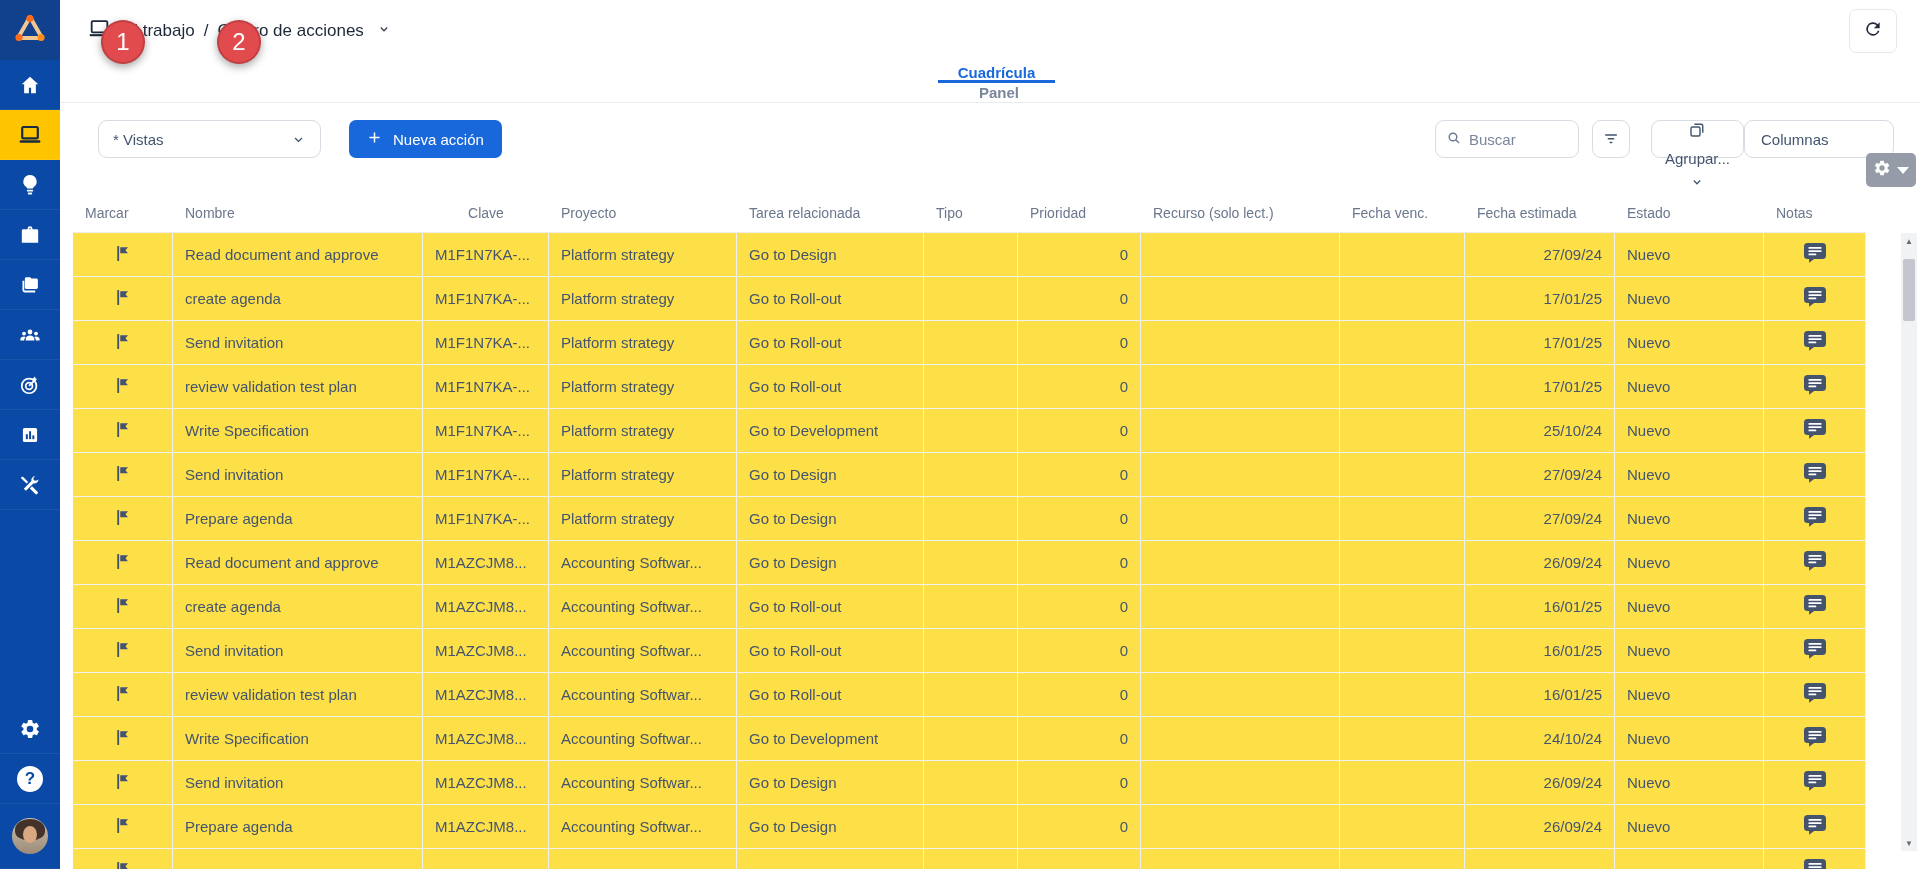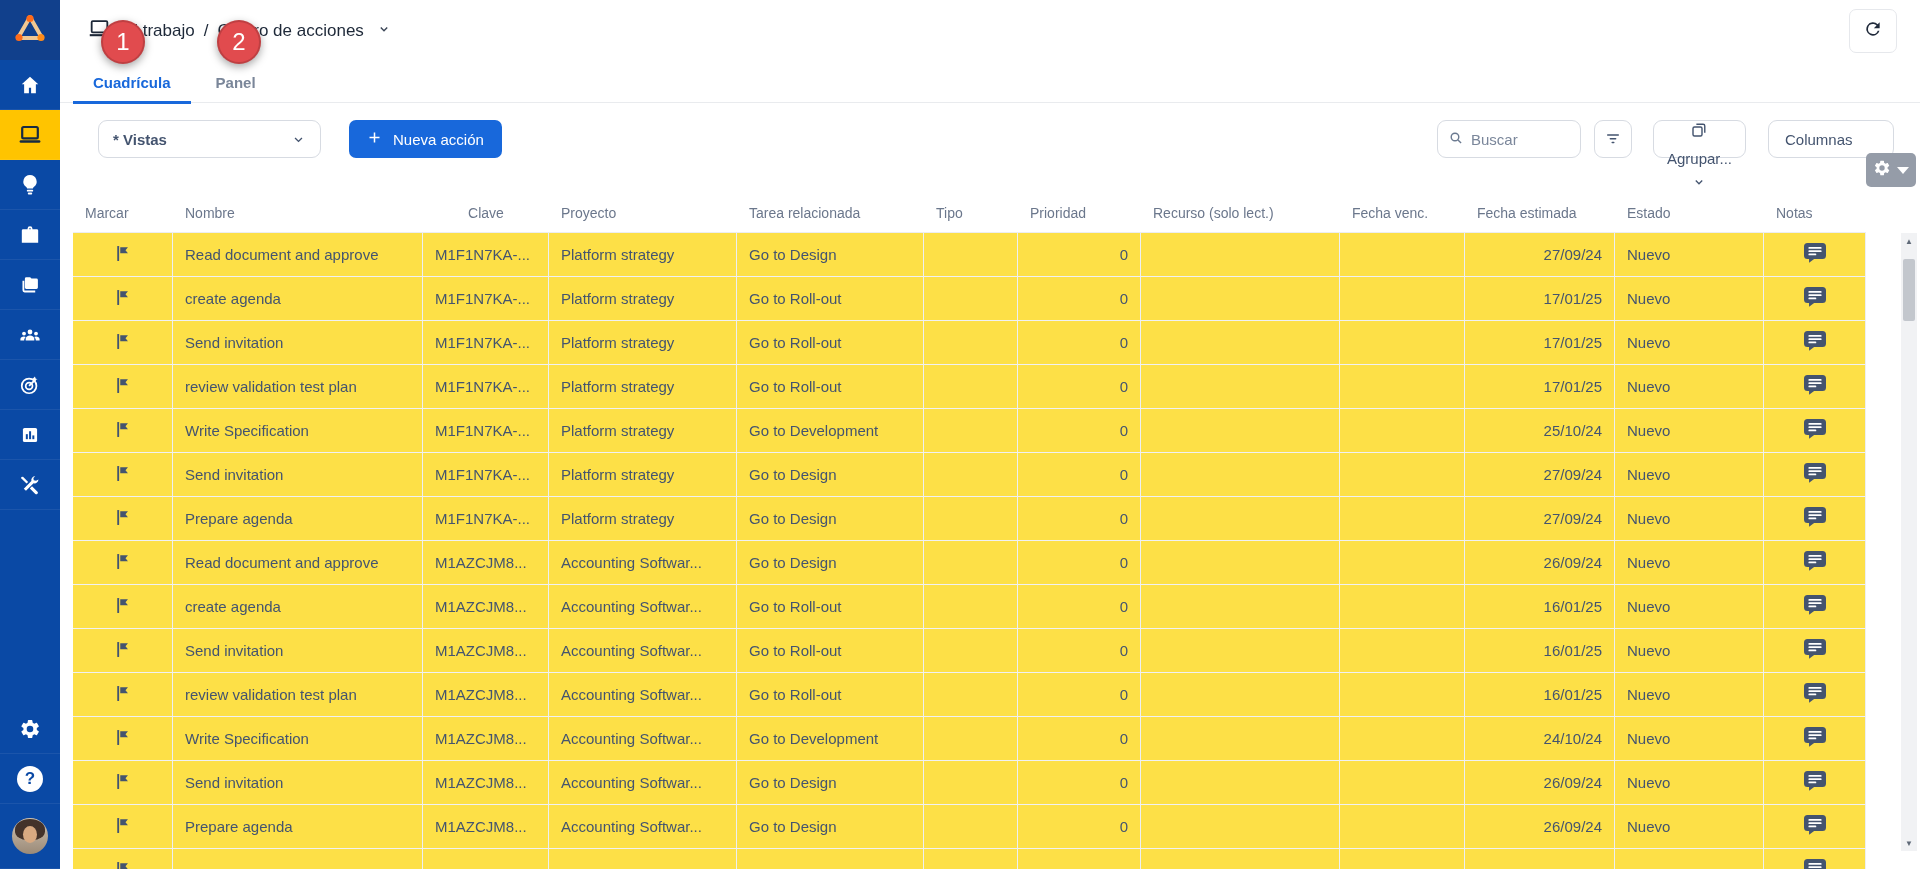--- a/index.html
+++ b/index.html
@@ -33,43 +33,43 @@
   .refresh-btn { position:absolute; left:1789px; top:9px; width:48px; height:44px;
     border:1px solid #E6E8EC; border-radius:7px; background:#fff; display:flex;
     align-items:center; justify-content:center; cursor:pointer; }
 
   .badge { position:absolute; width:44px; height:44px; border-radius:50%; background:#E14B4E;
     color:#fff; font-size:24px; display:flex; align-items:center; justify-content:center; z-index:40;
     box-shadow: inset 0 0 0 2px rgba(0,0,0,0.15), 0 3px 8px rgba(0,0,0,0.35); }
   .badge-1 { left:41px; top:20px; }
   .badge-2 { left:157px; top:20px; }
 
-  .tabs { height:41px; border-bottom:1px solid #E9EBEE; display:flex; align-items:center; padding-left:13px; }
+  .tabs { height:41px; border-bottom:1px solid #E9EBEE; display:flex; align-items:center; padding-left:13px;flex-direction:column; }
   .tab { height:41px; padding:0 20px; display:flex; align-items:center; font-size:15px;
     color:#7A8699; cursor:pointer; position:relative; font-weight:700; }
   .tab.active { color:#1868DB; font-weight:700; }
   .tab.active::after { content:""; position:absolute; left:0; right:0; bottom:-1px; height:3px; background:#1868DB; }
   .tab + .tab { margin-left:5px; }
 
   .toolbar { height:46px; margin-top:13px; display:flex; align-items:center;
     justify-content:space-between; padding:0 26px 0 38px; }
   .tb-left, .tb-right { display:flex; align-items:center; }
   .ctl { height:38px; border:1px solid #D7DBE2; border-radius:9px; background:#fff;
     display:flex; align-items:center; font-size:15px; color:#44546F; cursor:pointer; }
-  .views-select { width:223px; justify-content:space-between; padding:0 14px;font-weight:bold; }
+  .views-select { width:223px; justify-content:space-between; padding:0 14px; }
   .btn-primary { height:38px; margin-left:28px; padding:0 18px; background:#1868DB; color:#fff;
     border:none; border-radius:7px; font-size:15px; display:flex; align-items:center; gap:11px; cursor:pointer;
     font-family:"Liberation Sans","DejaVu Sans",sans-serif; }
   .search-box { width:144px; padding:16px 10px; gap:7px; cursor:text; }
   .search-box input { border:none; outline:none; width:95px; font-size:15px; color:#44546F;
     font-family:"Liberation Sans","DejaVu Sans",sans-serif; }
   .search-box input::placeholder { color:#7A869A; }
   .icon-btn { width:38px; margin-left:13px; justify-content:center; }
   .group-btn { margin-left:21px; padding:0 13px; gap:8px;flex-direction:column; }
-  .columns-btn { width:126px; margin-left:22px; padding:0 16px; }
+  .columns-btn { width:150px; padding:0 16px; }
   .chev { color:#6B778C; display:flex; }
 
   .gear-float { position:absolute; left:1806px; top:153px; width:50px; height:34px; background:#959CA8;
     border-radius:5px; display:flex; align-items:center; justify-content:center; gap:6px; cursor:pointer; z-index:20; }
   .gear-float .tri { width:0; height:0; border-left:6px solid transparent; border-right:6px solid transparent;
     border-top:7px solid #fff; }
 
   
   .table { margin:31px 0 0 13px; width:1793px; }
   .thead { display:flex; height:40px; align-items:center; border-bottom:1px solid #ECEEF1; }

